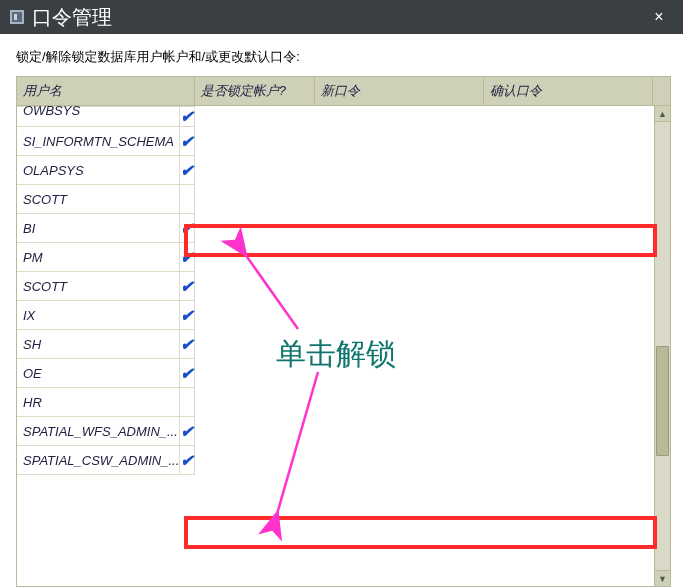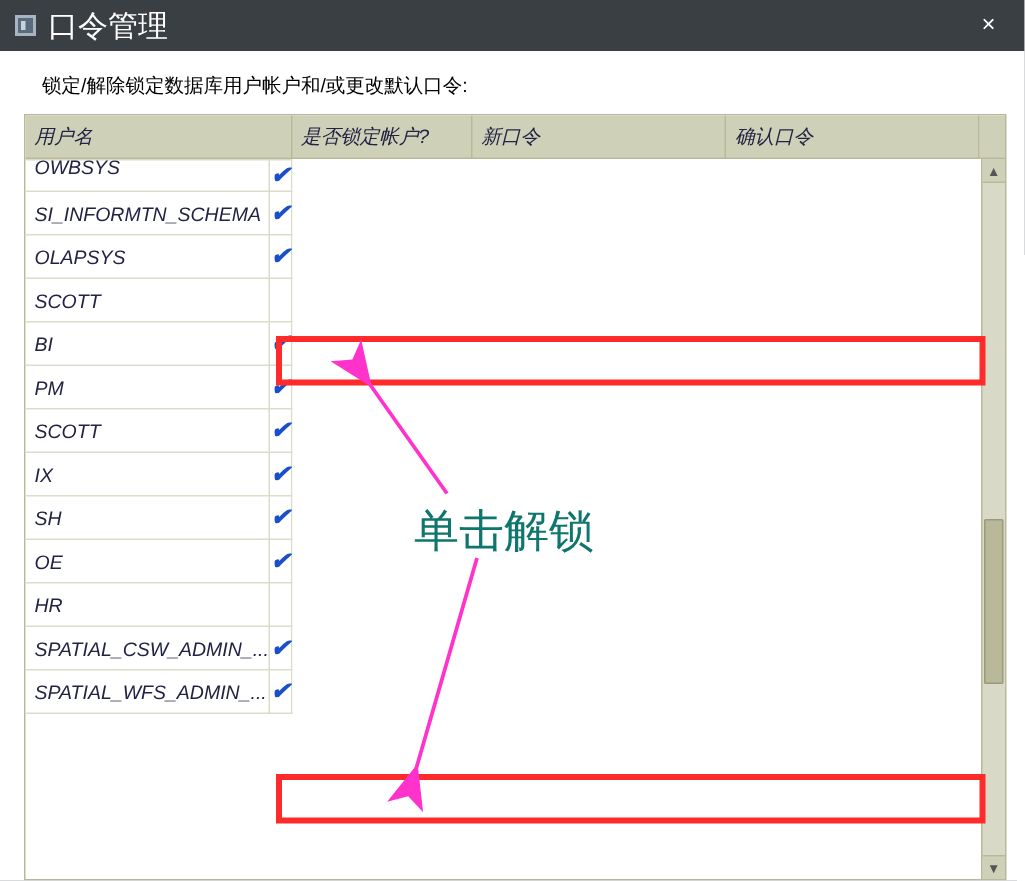--- a/index.html
+++ b/index.html
@@ -55,21 +55,20 @@
     padding: 14px 12px 0 16px;
     display: flex;
     flex-direction: column;
     position: relative;
     overflow: hidden;
   }
   .instruction {
     font-size: 13px;
     margin-bottom: 10px;
     color: #000000;
-    margin-left: 12px;
   }
   .grid-wrap {
     border: 1px solid #b9b99a;
     flex: 1;
     display: flex;
     flex-direction: column;
     overflow: hidden;
   }
   table {
     border-collapse: collapse;
@@ -334,30 +333,30 @@
                 </tr>
                 <tr>
                   <td>
                     <div class="cell-user">HR</div>
                   </td>
                   <td class="cell-lock"></td>
                   <td></td>
                 </tr>
                 <tr>
                   <td>
+                    <div class="cell-user">SPATIAL_WFS_ADMIN_...</div>
+                  </td>
+                  <td class="cell-lock"><span class="checkmark">✔</span></td>
+                  <td>
+                    <div class="cell-pwd"></div>
+                  </td>
+                </tr>
+                <tr>
+                  <td>
                     <div class="cell-user">SPATIAL_CSW_ADMIN_...</div>
-                  </td>
-                  <td class="cell-lock"><span class="checkmark">✔</span></td>
-                  <td>
-                    <div class="cell-pwd"></div>
-                  </td>
-                </tr>
-                <tr>
-                  <td>
-                    <div class="cell-user">SPATIAL_WFS_ADMIN_...</div>
                   </td>
                   <td class="cell-lock"><span class="checkmark">✔</span></td>
                   <td>
                     <div class="cell-pwd"></div>
                   </td>
                 </tr>
               </tbody>
           </table>
         </div>
         <div class="scrollbar">

